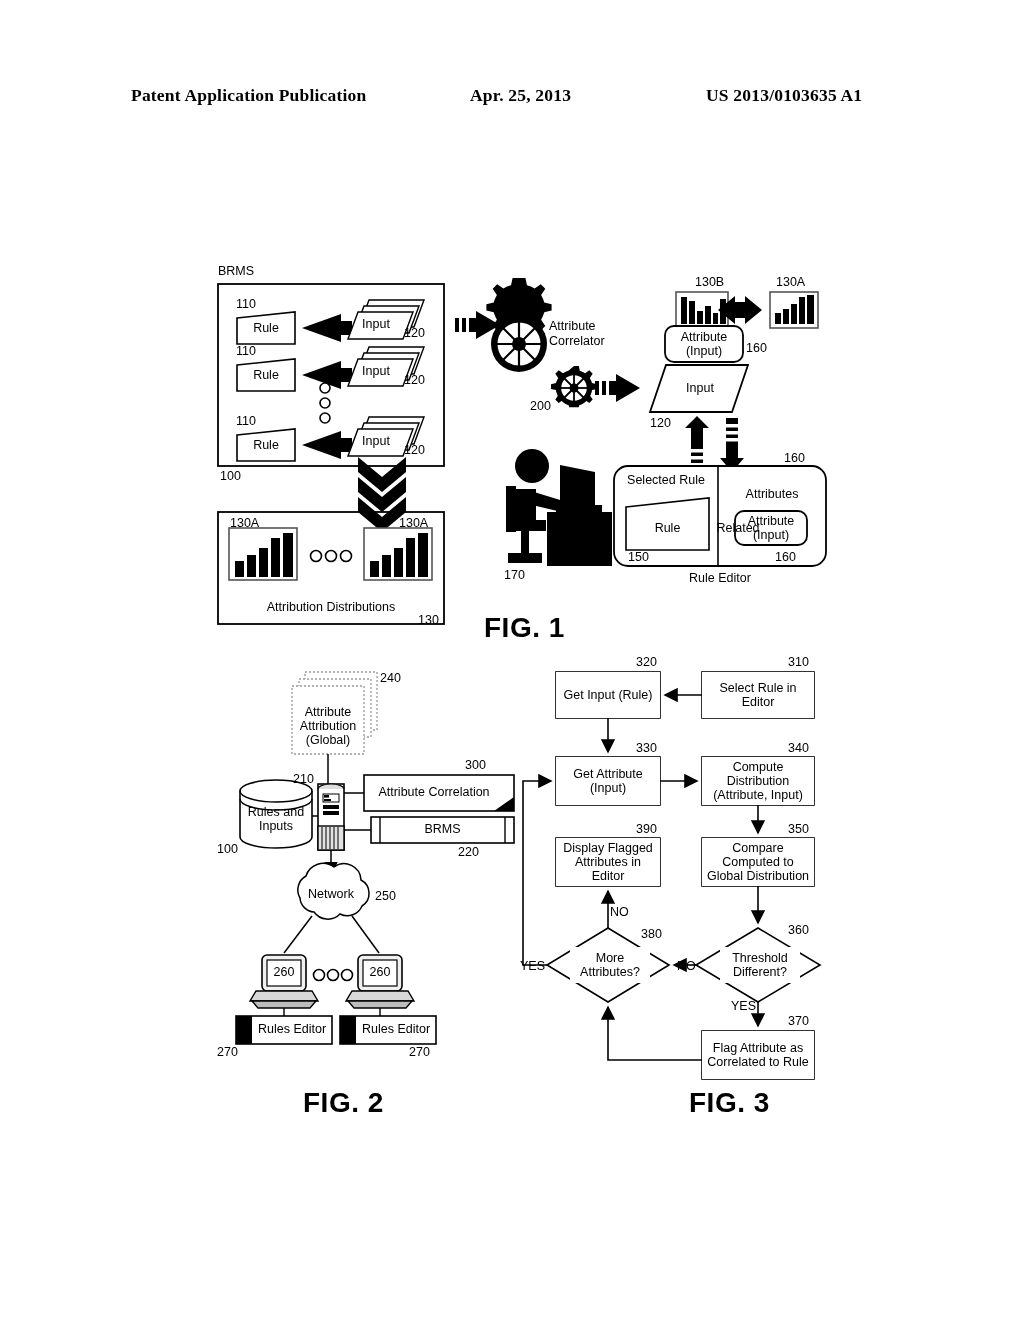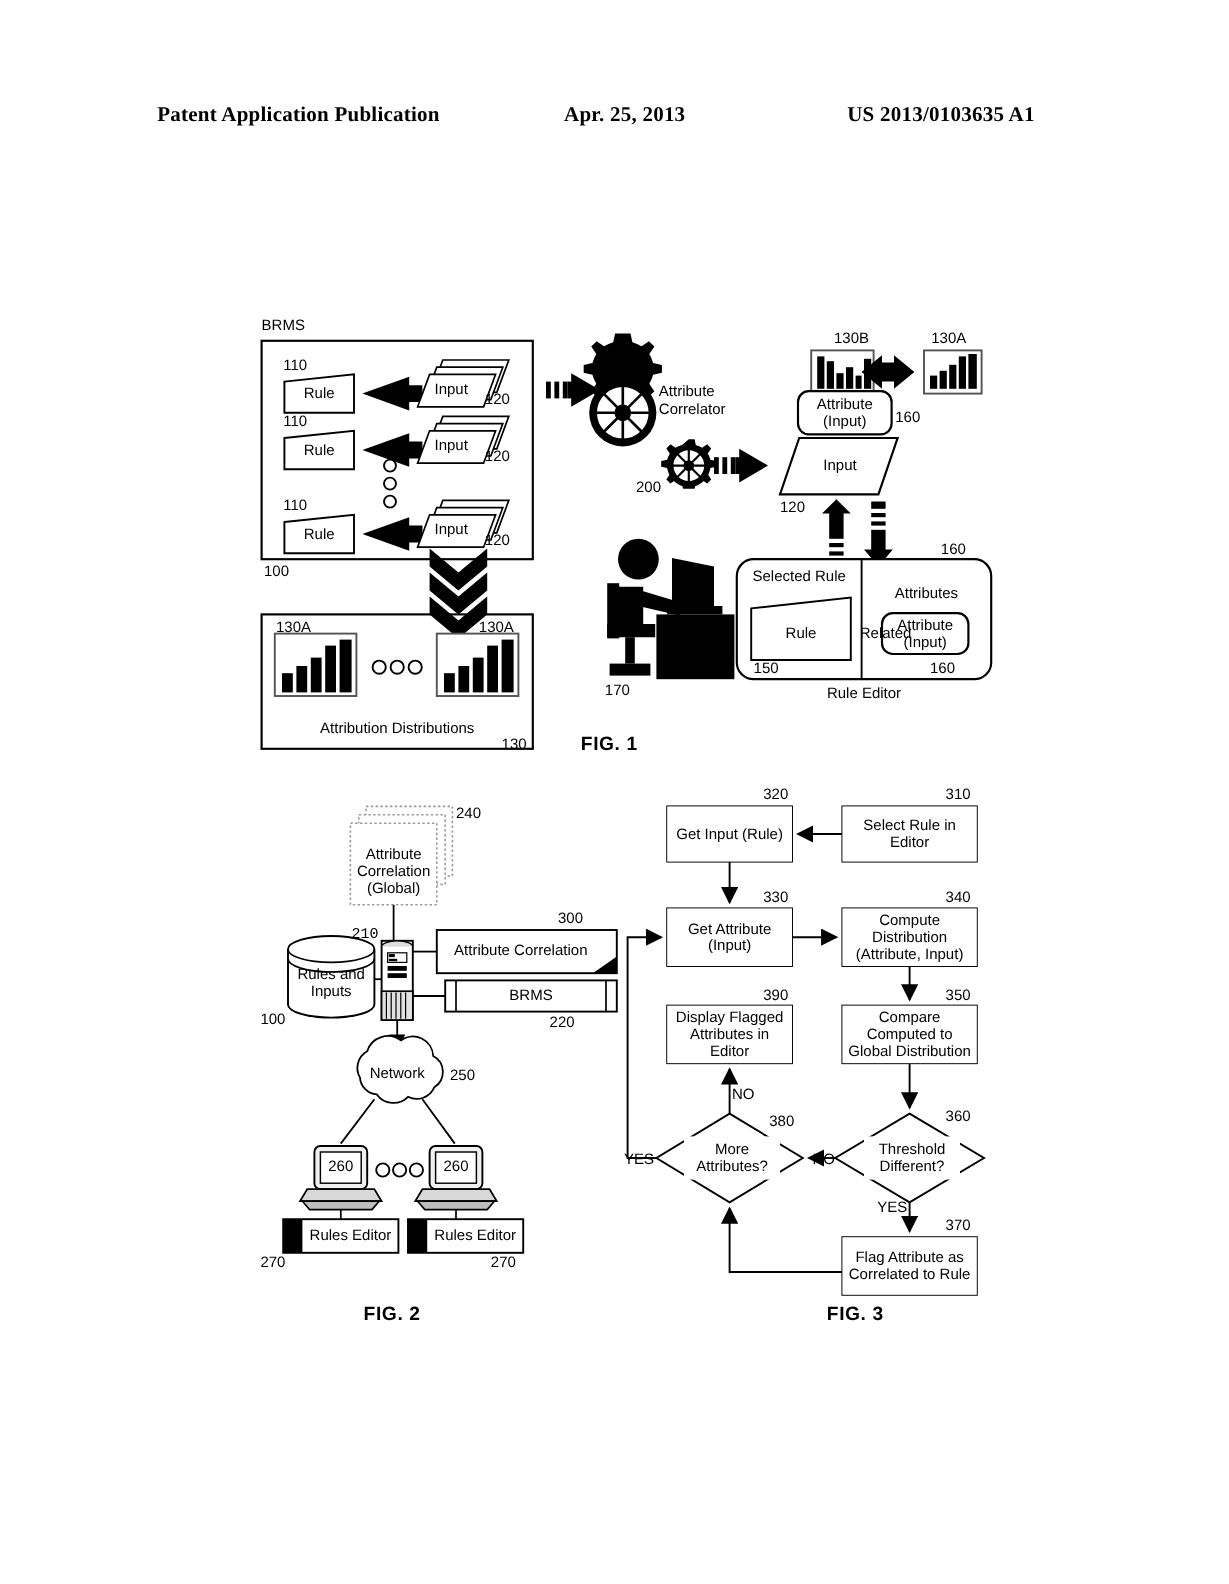--- a/index.html
+++ b/index.html
@@ -9,21 +9,21 @@
 
   
   .hdr{position:absolute;top:85px;left:0;width:1024px;height:28px;}
   .hdr span{position:absolute;font-family:"Liberation Serif", serif;
             font-weight:bold;font-size:17.5px;letter-spacing:.2px;white-space:nowrap;}
   .hdr .h1{left:131px;top:0;}
   .hdr .h2{left:470px;top:0;}
   .hdr .h3{left:706px;top:0;}
 
   
-  .fignum{position:absolute;font-weight:bold;font-size:16px;letter-spacing:.5px;}
+  .fignum{position:absolute;font-weight:bold;font-size:28px;letter-spacing:.5px;}
   .lbl{position:absolute;font-size:12.5px;line-height:13px;white-space:nowrap;}
   .lbl.c{text-align:center;}
   .txtbox{position:absolute;border:1.6px solid #000;background:#fff;box-sizing:border-box;
           display:flex;align-items:center;justify-content:center;text-align:center;
           font-size:12.5px;line-height:14px;padding:2px;}
   svg{position:absolute;left:0;top:0;overflow:visible;}
   .svgwrap{position:absolute;left:0;top:0;width:1024px;height:1320px;pointer-events:none;}
 </style>
 </head>
 <body>
@@ -372,25 +372,25 @@
   <div class="lbl c" style="left:735px;top:515px;width:72px;">Attribute</div>
   <div class="lbl c" style="left:735px;top:529px;width:72px;">(Input)</div>
   <div class="lbl" style="left:775px;top:551px;">160</div>
   <div class="lbl c" style="left:614px;top:572px;width:212px;">Rule Editor</div>
 
   <div class="lbl" style="left:504px;top:569px;">170</div>
 
   <div class="fignum" style="left:484px;top:612px;">FIG. 1</div>
 
   <div class="lbl c" style="left:292px;top:706px;width:72px;">Attribute</div>
-  <div class="lbl c" style="left:292px;top:720px;width:72px;">Correlation</div>
+  <div class="lbl c" style="left:292px;top:720px;width:72px;">Attribution</div>
   <div class="lbl c" style="left:292px;top:734px;width:72px;">(Global)</div>
   <div class="lbl" style="left:380px;top:672px;">240</div>
 
-  <div class="lbl" style="left:293px;top:773px;font-family:Liberation Mono, monospace;">210</div>
+  <div class="lbl" style="left:293px;top:773px;">210</div>
 
   <div class="lbl c" style="left:240px;top:806px;width:72px;">Rules and</div>
   <div class="lbl c" style="left:240px;top:820px;width:72px;">Inputs</div>
   <div class="lbl" style="left:217px;top:843px;">100</div>
 
   <div class="lbl c" style="left:364px;top:786px;width:140px;">Attribute Correlation</div>
   <div class="lbl" style="left:465px;top:759px;">300</div>
 
   <div class="lbl c" style="left:380px;top:823px;width:125px;">BRMS</div>
   <div class="lbl" style="left:458px;top:846px;">220</div>

